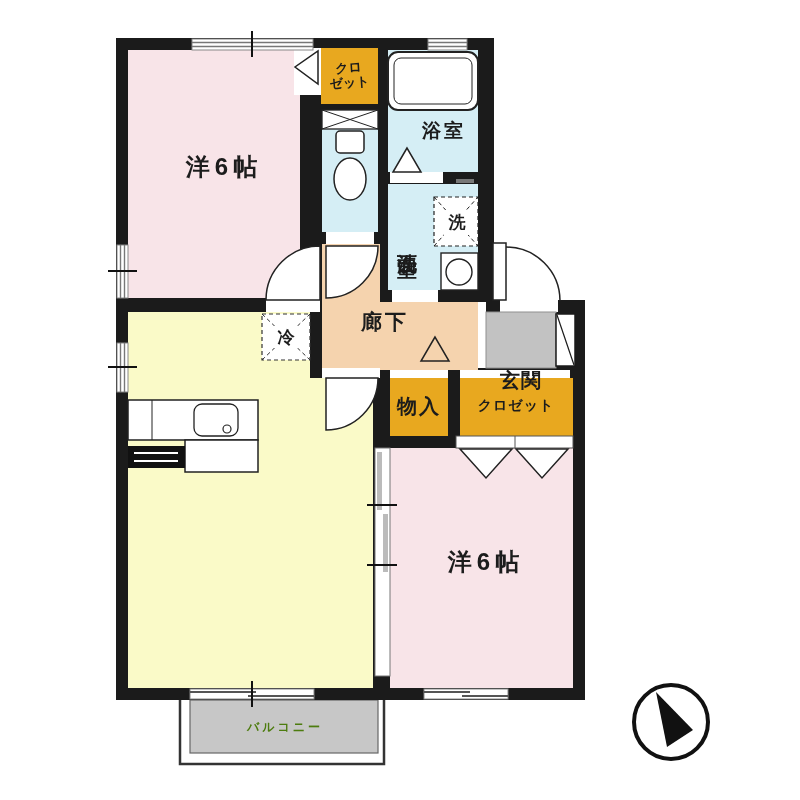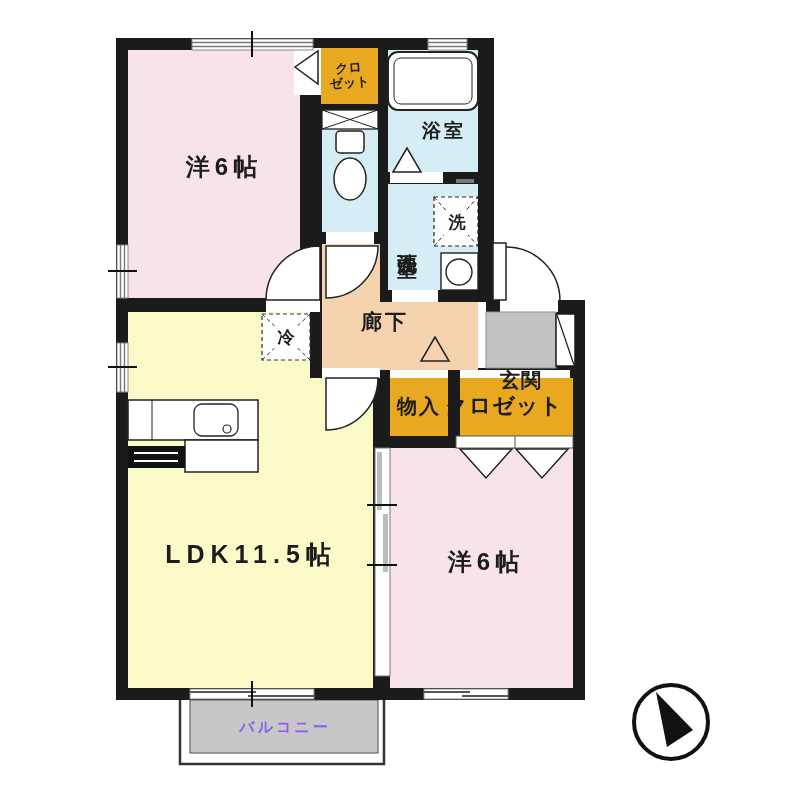--- a/index.html
+++ b/index.html
@@ -11,23 +11,23 @@
   .l-bed1{left:224px;top:167px;font-size:24px;letter-spacing:5px;}
   .l-bed2{left:486px;top:562px;font-size:24px;letter-spacing:5px;}
   .l-ldk{left:251px;top:554px;font-size:25px;letter-spacing:6px;}
   .l-hall{left:385px;top:322px;font-size:21px;letter-spacing:3px;}
   .l-genkan{left:521px;top:339px;font-size:20px;letter-spacing:1px;margin-top:41px;}
   .l-bath{left:444px;top:131px;font-size:19px;letter-spacing:3px;}
   .l-wash{left:408px;top:241px;font-size:20px;writing-mode:vertical-rl;letter-spacing:2px;}
   .l-washer{left:457px;top:222px;font-size:17px;}
   .l-fridge{left:286px;top:337px;font-size:17px;}
   .l-mono{left:419px;top:406px;font-size:20px;letter-spacing:2px;font-family:Liberation Mono, monospace;}
-  .l-closet{left:504px;top:406px;font-size:22px;letter-spacing:1px;}
+  .l-closet{left:516px;top:406px;font-size:14px;letter-spacing:1px;}
   .l-closet-top{left:349px;top:75px;font-size:13px;line-height:15px;text-align:center;transform:translate(-50%,-50%) rotate(-4deg);}
-  .l-balcony{left:285px;top:727px;font-size:15px;letter-spacing:3px;color:#8b5cf6;}
+  .l-balcony{left:285px;top:727px;font-size:12px;letter-spacing:3px;color:#4d7c0f;}
 </style>
 </head>
 <body>
 
 <div class="stage">
 
 <svg class="plan" width="800" height="800" viewBox="0 0 800 800">
 
   <g>
     <rect x="180" y="690" width="204" height="74" fill="#ffffff" stroke="#333" stroke-width="2.5"></rect>
@@ -192,16 +192,15 @@
     <div>ゼット</div>
   </div>
   <div class="lbl l-bath">浴室</div>
   <div class="lbl l-wash">洗面室</div>
   <div class="lbl l-washer">洗</div>
   <div class="lbl l-hall">廊下</div>
   <div class="lbl l-genkan">玄関</div>
   <div class="lbl l-fridge">冷</div>
   <div class="lbl l-mono">物入</div>
   <div class="lbl l-closet">クロゼット</div>
-  <div class="lbl l-ldk">LDK11.5帖</div>
   <div class="lbl l-bed2">洋6帖</div>
   <div class="lbl l-balcony">バルコニー</div>
 </div>
 
 </body></html>

